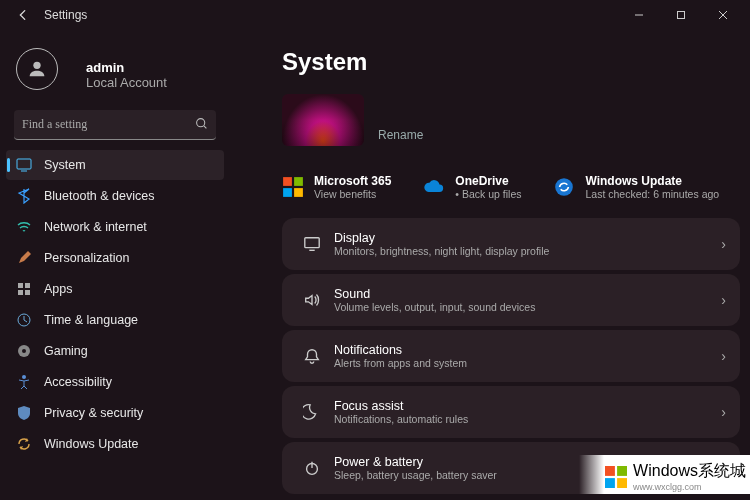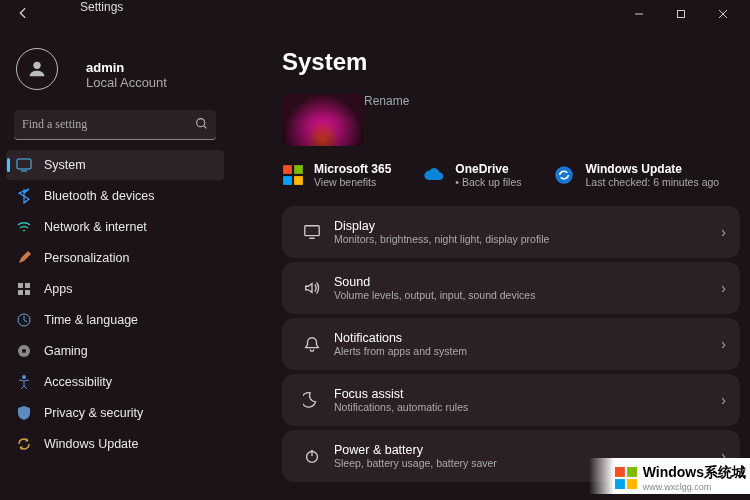--- a/index.html
+++ b/index.html
@@ -7,22 +7,22 @@
     width: 750px; height: 500px;
     background: #1c1319;
     font-family: "Segoe UI", Arial, sans-serif;
     color: #fff;
     overflow: hidden;
     position: relative;
   }
   .titlebar {
     height: 30px;
     display: flex;
+    align-items: center;
     padding: 0 6px 0 10px;
-    gap: 36px;
   }
   .back-arrow {
     width: 26px; height: 26px;
     display: flex; align-items: center; justify-content: center;
     color: #ddd; font-size: 14px;
   }
   .title { margin-left: 8px; font-size: 12px; color: #ddd; }
   .winctrls { margin-left: auto; display: flex; }
   .winctrl { width: 42px; height: 28px; display:flex; align-items:center; justify-content:center; color:#ccc; font-size:11px; }
 
@@ -71,21 +71,21 @@
   }
   .nav-item.highlighted {
     box-shadow: 0 0 0 3px #e11; border-radius: 4px;
   }
   .nav-icon { width:16px; height:16px; display:flex; align-items:center; justify-content:center; }
   .nav-icon svg { width:16px; height:16px; }
 
   .main { flex:1; padding: 18px 10px 0 52px; overflow:hidden; }
   .main h1 { font-size: 24px; font-weight: 600; margin-bottom: 18px; }
 
-  .hero { display:flex; align-items:flex-start; margin-bottom: 16px; }
+  .hero { display:flex; align-items:flex-end; gap:14px; margin-bottom: 28px; }
   .thumb {
     width: 82px; height: 52px; border-radius: 6px; overflow:hidden;
     background: radial-gradient(ellipse at 50% 90%, #ff4a1a 0%, #c01080 30%, #2b0b1a 70%);
     position:relative;
   }
   .thumb::after { content:""; position:absolute; inset:0; background: linear-gradient(#0000 50%, #0006 100%); }
   .rename { color:#9aa; font-size:12px; margin-bottom: 4px; }
 
   .promo { display:flex; gap: 32px; align-items:flex-start; margin-bottom: 18px; }
   .promo-item { display:flex; gap:10px; align-items:center; }
@@ -110,21 +110,21 @@
   .chev { color:#aaa; font-size:14px; }
 
   .wm {
     position:absolute; right:0; bottom:6px;
     display:flex; align-items:center; gap:6px;
     background: linear-gradient(90deg, #0000 0, #fff 25px);
     padding: 6px 4px 2px 26px;
     font-family: "Microsoft YaHei", sans-serif;
   }
   .wm-flag { width:22px; height:22px; }
-  .wm-main { color:#000; font-weight:700; font-size:14px; }
+  .wm-main { color:#000; font-weight:400; font-size:16px; }
   .wm-url { color:#888; font-size:9px; }
 </style>
 </head>
 <body>
 
 <div class="titlebar">
   <div class="back-arrow">
     <svg viewBox="0 0 16 16" width="14" height="14">
         <path d="M10 3 L5 8 L10 13" stroke="#ddd" stroke-width="1.5" fill="none" stroke-linecap="round"></path>
       </svg>

